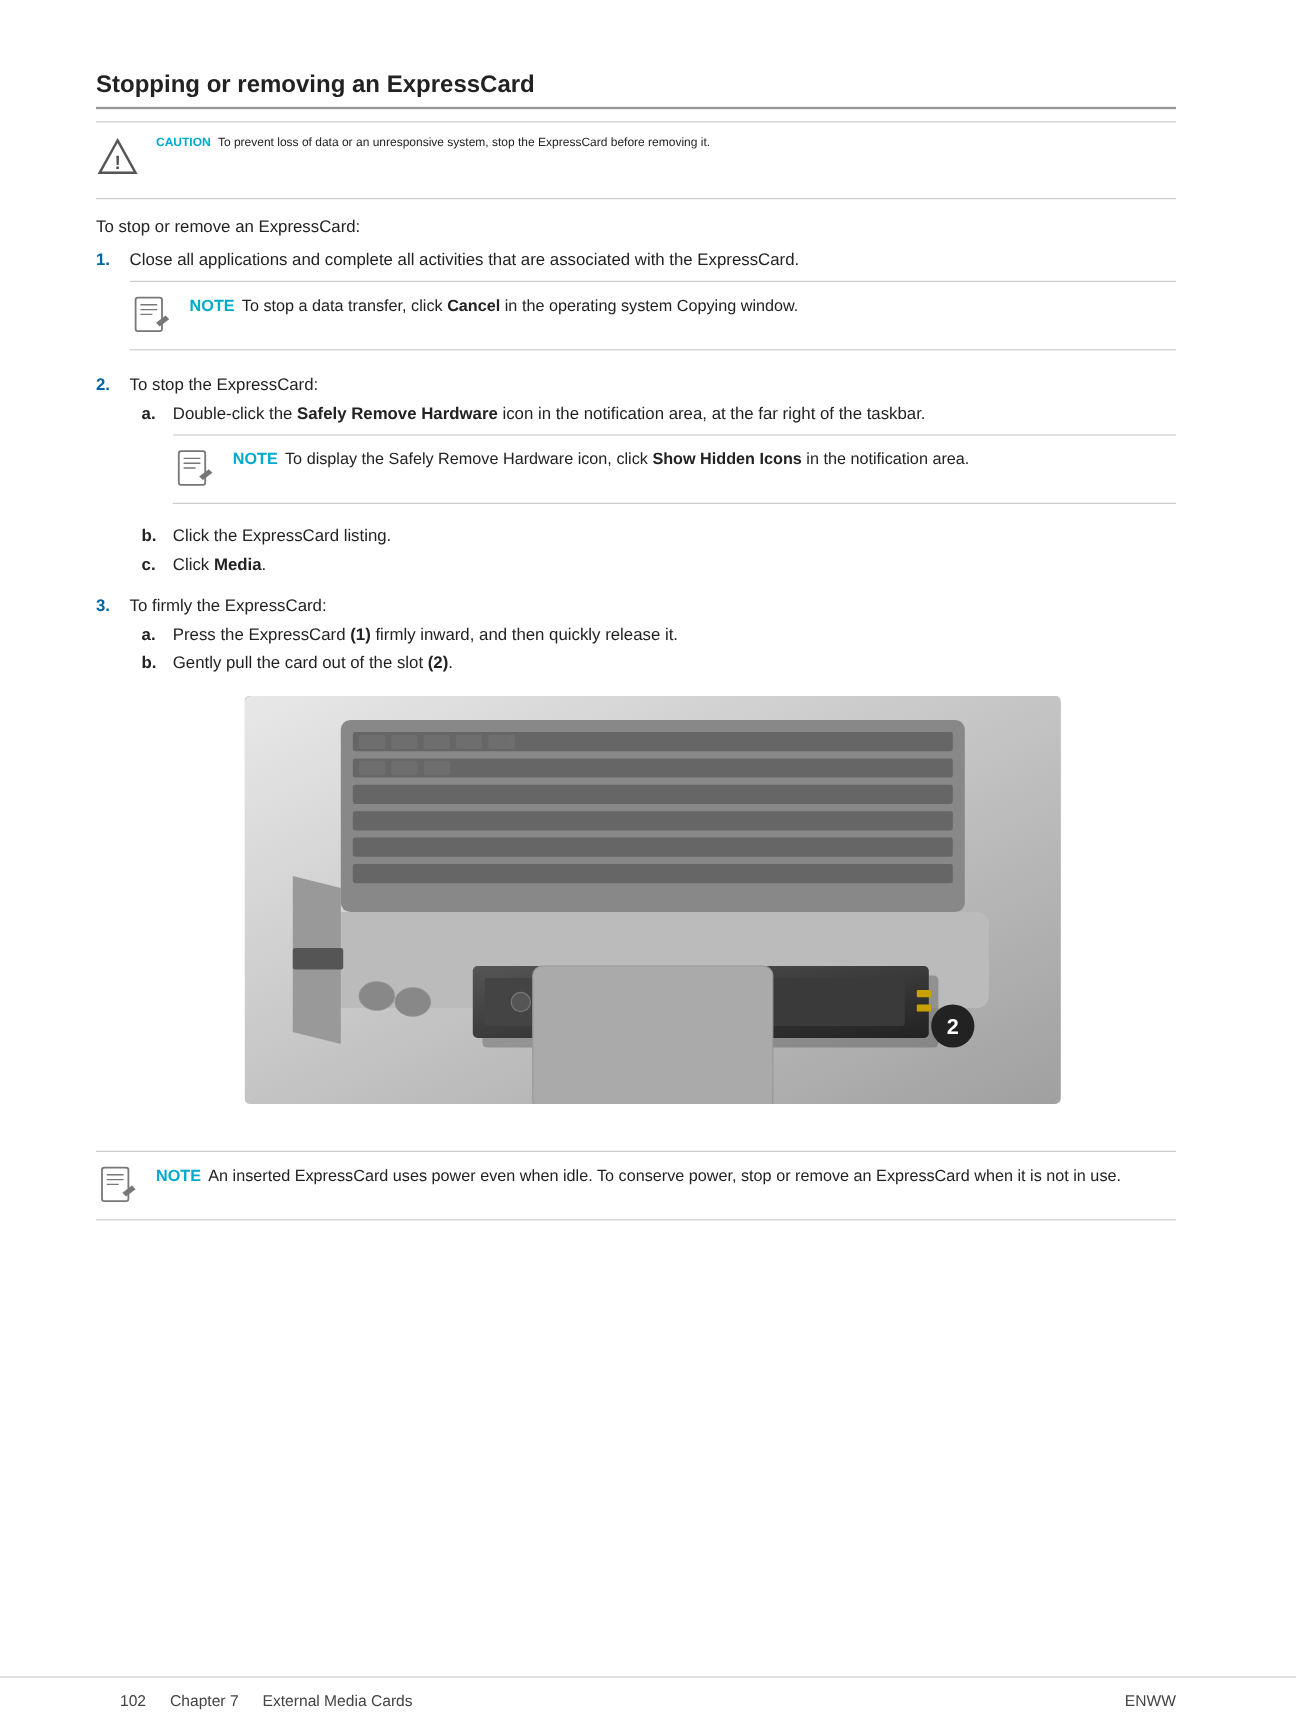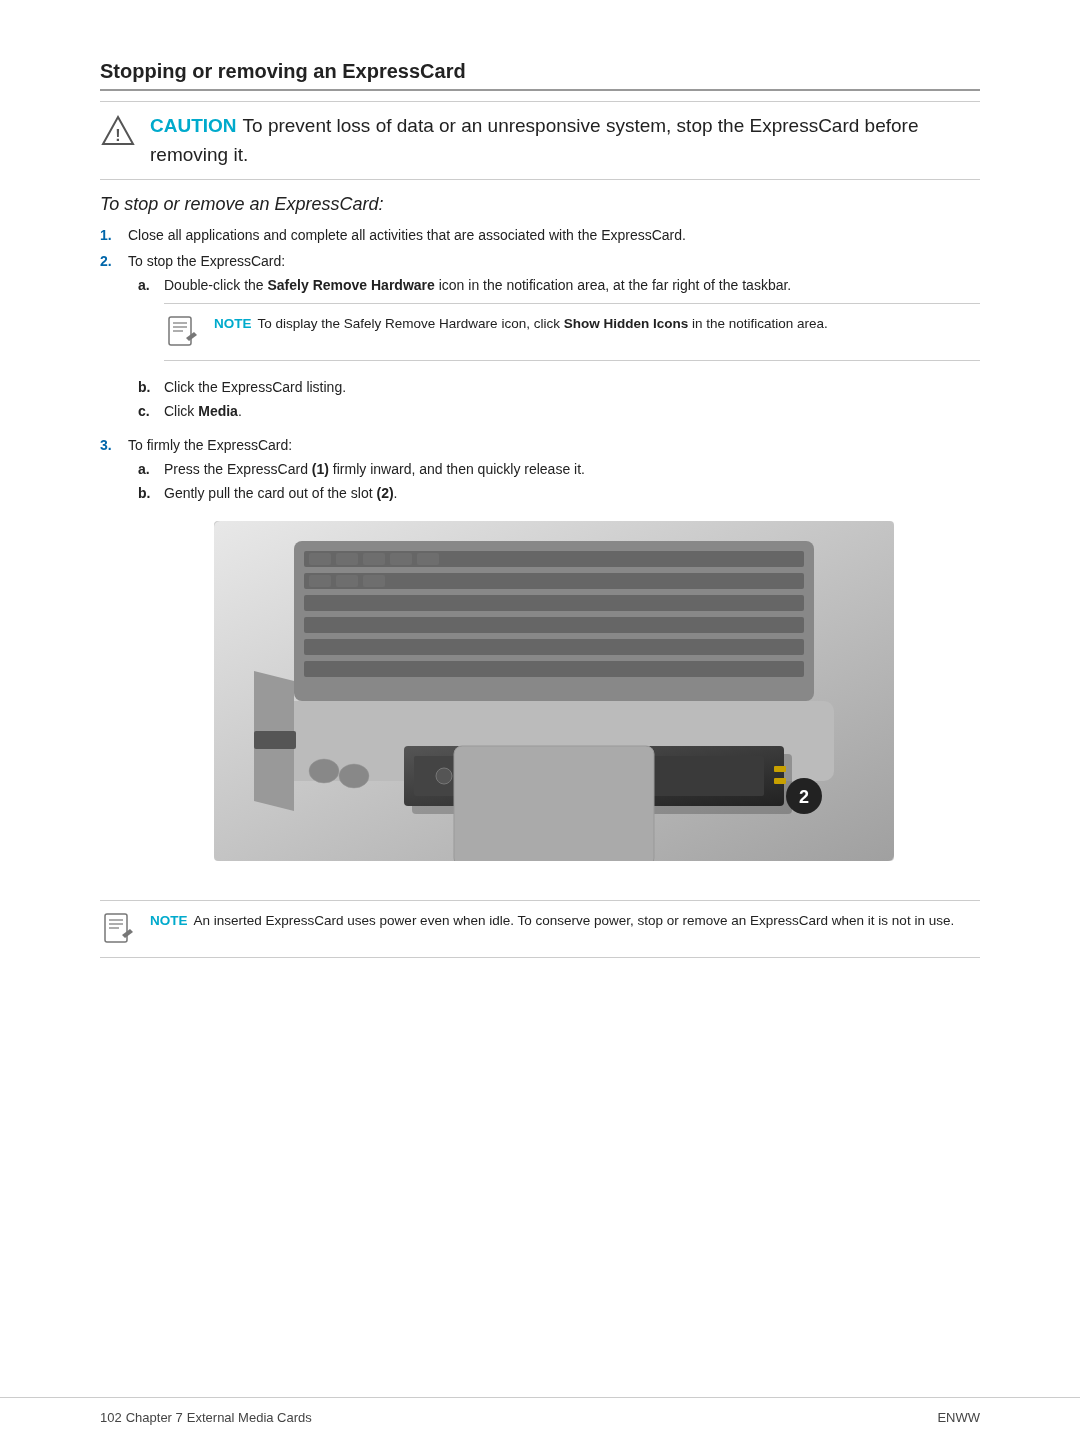--- a/index.html
+++ b/index.html
@@ -6,21 +6,21 @@
     body {
       background: #fff;
       font-family: Arial, sans-serif;
       font-size: 14px;
       color: #222;
       width: 1080px;
       min-height: 1437px;
       position: relative;
     }
     .page {
-      padding: 60px 100px 80px 100px;
+      padding: 60px 100px 80px 80px;
       max-width: 1080px;
     }
     h2 {
       font-size: 20px;
       font-weight: bold;
       margin-bottom: 10px;
       padding-bottom: 6px;
       border-bottom: 2px solid #999;
     }
     .caution-box {
@@ -32,21 +32,21 @@
       margin-bottom: 14px;
       gap: 14px;
     }
     .caution-icon {
       font-size: 28px;
       line-height: 1;
       margin-top: 2px;
       flex-shrink: 0;
     }
     .caution-text {
-      font-size: 19px;
+      font-size: 10px;
       line-height: 1.5;
     }
     .caution-label {
       color: #00aacc;
       font-weight: bold;
       margin-right: 6px;
     }
     .note-box {
       display: flex;
       align-items: flex-start;
@@ -65,22 +65,21 @@
       color: #00aacc;
       font-weight: bold;
       margin-right: 6px;
     }
     .note-text {
       font-size: 13.5px;
       line-height: 1.5;
     }
     .intro-text {
       margin-bottom: 12px;
-      font-size: 18px;
-      font-style: italic;
+      font-size: 14px;
     }
     ol.main-list {
       list-style: none;
       margin-left: 0;
       padding-left: 0;
     }
     ol.main-list > li {
       margin-bottom: 10px;
       display: flex;
       align-items: flex-start;
@@ -122,21 +121,21 @@
       bottom: 0;
       left: 0;
       right: 0;
       border-top: 1px solid #ccc;
       padding: 12px 100px;
       display: flex;
       justify-content: space-between;
       font-size: 13px;
       color: #444;
     }
-    .footer-left { display: flex; gap: 4px; }
+    .footer-left { display: flex; gap: 20px; }
   </style>
 </head>
 <body>
 
 <div class="page">
 
   <h2>Stopping or removing an ExpressCard</h2>
 
   <div class="caution-box">
     <div class="caution-icon">
@@ -152,20 +151,32 @@
 
   <p class="intro-text">To stop or remove an ExpressCard:</p>
 
   <ol class="main-list">
 
     <li>
       <span class="list-num">1.</span>
       <div class="list-content">
         <span>Close all applications and complete all activities that are associated with the ExpressCard.</span>
         
+        <div class="note-box" style="margin-top:10px;">
+          <svg class="note-icon-svg" viewBox="0 0 36 36" width="36" height="36">
+            <rect x="5" y="3" width="22" height="28" rx="2" fill="none" stroke="#777" stroke-width="1.5"></rect>
+            <line x1="9" y1="9" x2="23" y2="9" stroke="#777" stroke-width="1.2"></line>
+            <line x1="9" y1="13" x2="23" y2="13" stroke="#777" stroke-width="1.2"></line>
+            <line x1="9" y1="17" x2="19" y2="17" stroke="#777" stroke-width="1.2"></line>
+            <path d="M22 24 L30 18 L33 21 L25 27 Z" fill="#777"></path>
+          </svg>
+          <div class="note-text">
+            <span class="note-label">NOTE</span><span>To stop a data transfer, click <strong>Cancel</strong> in the operating system Copying window.</span>
+          </div>
+        </div>
       </div>
     </li>
 
     <li style="margin-top:8px;">
       <span class="list-num">2.</span>
       <div class="list-content">
         <span>To stop the ExpressCard:</span>
         <ol class="sub-list">
 
           <li>

